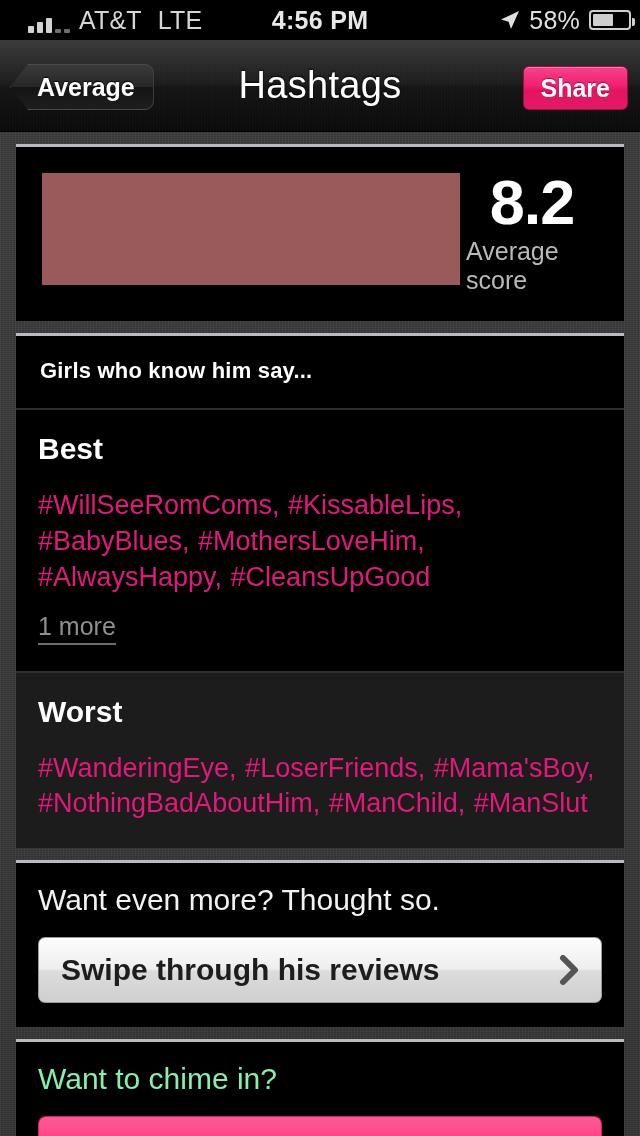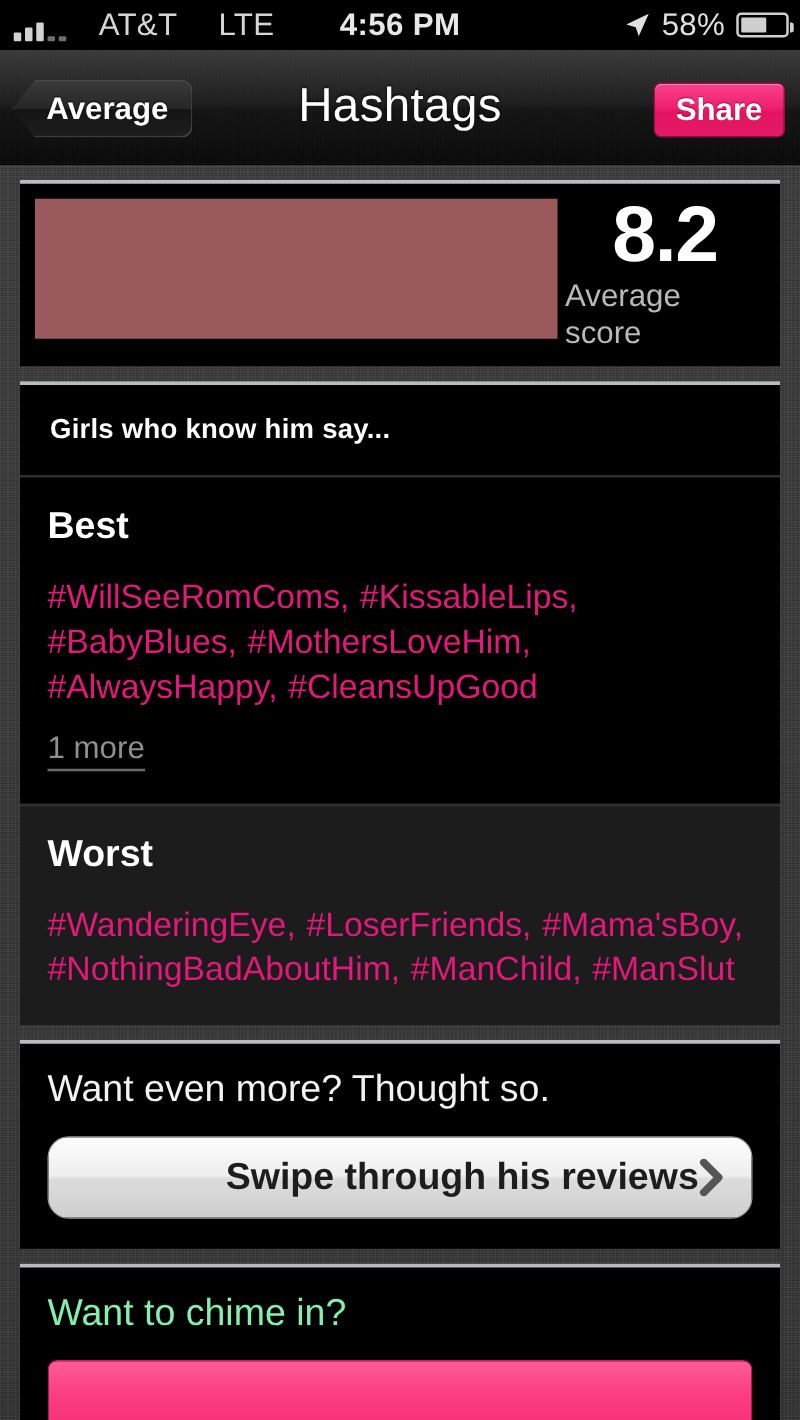--- a/index.html
+++ b/index.html
@@ -23,21 +23,21 @@
   
   .statusbar {
     position:relative;
     height:40px; width:100%;
     background:#000;
     display:flex; align-items:center;
     color:#d2d2d2;
     font-size:25px;
     letter-spacing:.2px;
   }
-  .sb-left { display:flex; align-items:flex-end; gap:26px; padding-left:11px; }
+  .sb-left { display:flex; align-items:flex-end; gap:9px; padding-left:28px; }
   .bars { display:flex; align-items:flex-end; gap:3px; height:19px; }
   .bars i { display:block; width:6px; background:#d2d2d2; border-radius:1px; }
   .bars i.b1 { height:7px; }
   .bars i.b2 { height:11px; }
   .bars i.b3 { height:15px; }
   .bars i.d  { height:4px; background:#6e6e6e; }
   .carrier { font-size:25px; line-height:26px; color:#d6d6d6; }
   .lte     { font-size:25px; line-height:26px; color:#d6d6d6; margin-left:7px; }
   .sb-time {
     position:absolute; left:0; right:0; top:0; height:40px;
@@ -111,21 +111,21 @@
     position:relative;
     margin:0 16px;
     background:#000;
     border-top:3px solid #b8bcc0;
   }
   .card.sub { border-top:2px solid #2e2e2e; }
   .card.nogap { margin-top:0; }
   .gap { height:12px; }
 
   
-  .score-card { display:flex; align-items:stretch; padding:12px; min-height:124px; }
+  .score-card { display:flex; align-items:stretch; padding:26px; min-height:124px; }
   .score-thumb {
     width:418px; height:112px;
     background:#9a5a5c;
     flex:0 0 auto;
   }
   .score-meta {
     flex:1 1 auto;
     display:flex; flex-direction:column;
     align-items:center; justify-content:center;
     padding-left:6px;
@@ -154,25 +154,25 @@
     display:inline-block; margin-top:16px;
     font-size:25px; color:#8f8f8f;
     border-bottom:2px solid #6c6c6c;
     padding-bottom:2px;
   }
 
   
   .promo { padding:20px 22px 24px 22px; }
   .promo-text { font-size:30px; color:#f2f2f2; margin-bottom:20px; }
   .cta-btn {
-    display:flex; align-items:center; justify-content:flex-end;
+    display:flex; align-items:center; justify-content:space-between;
     height:66px; padding:0 22px;
     background:linear-gradient(180deg,#fdfdfd 0%,#eeeeee 48%,#dcdcdc 52%,#cfcfcf 100%);
     border:1px solid #9a9a9a;
-    border-radius:17px;
+    border-radius:7px;
     box-shadow:inset 0 1px 0 #fff;
   }
   .cta-label { font-size:30px; font-weight:bold; color:#1d1d1d; }
   .chev { width:20px; height:30px; }
 
   
   .chime { padding:20px 22px 0 22px; }
   .chime-text { font-size:30px; color:#86efac; margin-bottom:20px; }
   .chime-btn {
     height:60px;

